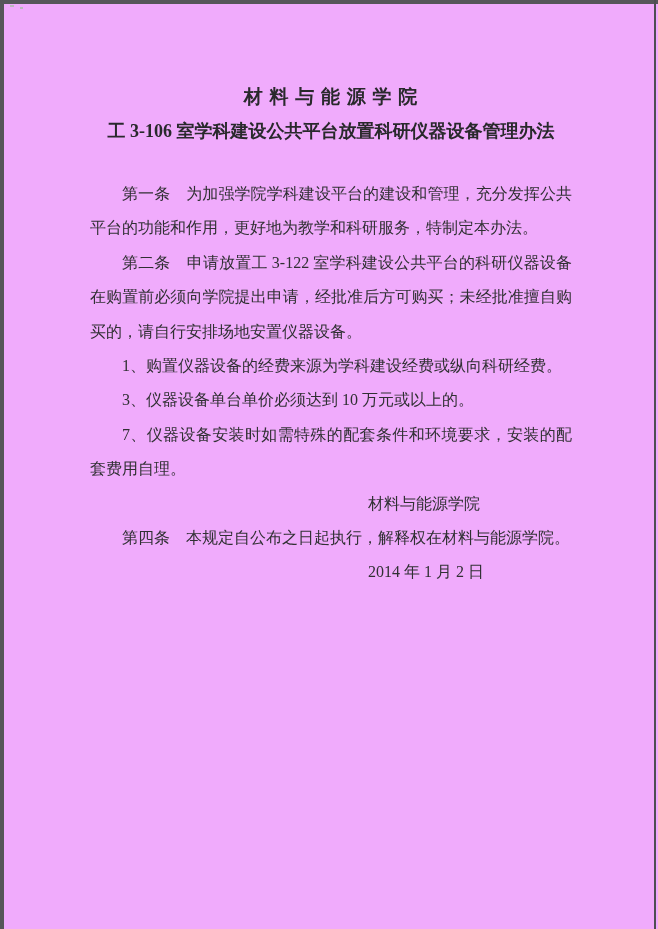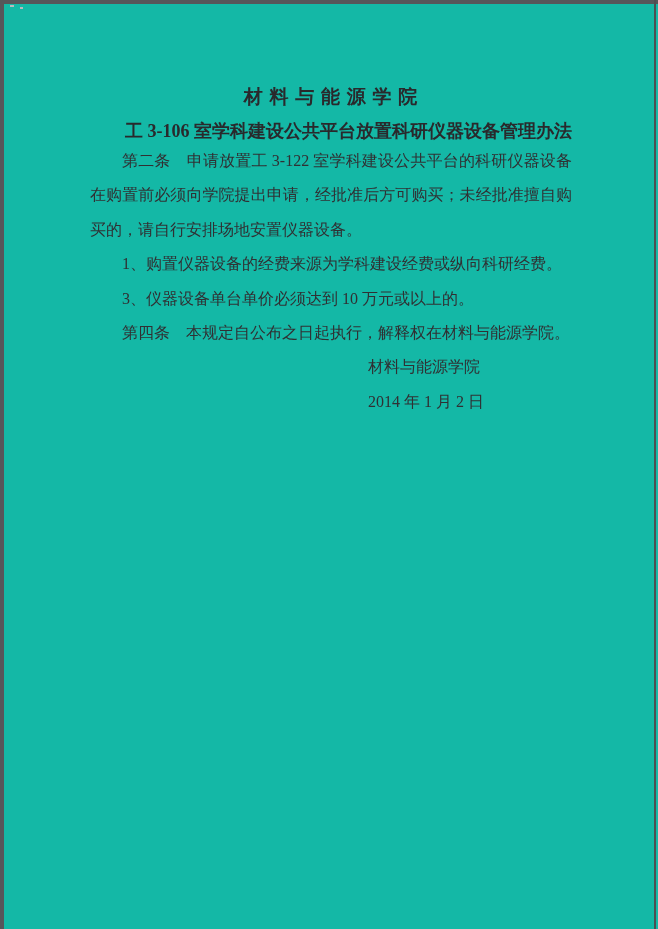--- a/index.html
+++ b/index.html
@@ -4,21 +4,21 @@
 <style>
   html, body {
     margin: 0;
     padding: 0;
     background: #ffffff;
   }
   .page {
     position: relative;
     width: 658px;
     height: 929px;
-    background: #14b8a6;
+    background: #f0abfc;
     overflow: hidden;
     font-family: "Liberation Serif", "DejaVu Serif", serif;
   }
   
   .edge-top {
     position: absolute; top: 0; left: 0;
     width: 658px; height: 4px;
     background: #56565a;
   }
   .edge-left {
@@ -49,21 +49,21 @@
     font-size: 19px;
     font-weight: bold;
     text-align: center;
     line-height: 26px;
     letter-spacing: 1px;
     color: #29292c;
   }
   .doc-subtitle {
     font-size: 18px;
     font-weight: bold;
-    text-align: right;
+    text-align: center;
     line-height: 26px;
     margin-top: 8px;
     color: #29292c;
     white-space: nowrap;
   }
   .para {
     margin: 0;
     font-size: 16px;
     line-height: 34.4px;
     text-indent: 2em;
@@ -89,22 +89,24 @@
   <div class="edge-left"></div>
   <div class="edge-right"></div>
   <div class="speck speck-1"></div>
   <div class="speck speck-2"></div>
 
   <div class="doc">
     <div class="doc-title">材 料 与 能 源 学 院</div>
 
     <div class="doc-subtitle">工 3-106 室学科建设公共平台放置科研仪器设备管理办法</div>
 
+    <p class="para first">第一条　为加强学院学科建设平台的建设和管理，充分发挥公共平台的功能和作用，更好地为教学和科研服务，特制定本办法。</p>
     <p class="para">第二条　申请放置工 3-122 室学科建设公共平台的科研仪器设备在购置前必须向学院提出申请，经批准后方可购买；未经批准擅自购买的，请自行安排场地安置仪器设备。</p>
     <p class="para">1、购置仪器设备的经费来源为学科建设经费或纵向科研经费。</p>
     <p class="para">3、仪器设备单台单价必须达到 10 万元或以上的。</p>
+    <p class="para">7、仪器设备安装时如需特殊的配套条件和环境要求，安装的配套费用自理。</p>
+    <p class="para signature">材料与能源学院</p>
+
     <p class="para">第四条　本规定自公布之日起执行，解释权在材料与能源学院。</p>
-
-    <p class="para signature">材料与能源学院</p>
     <p class="para signature">2014 年 1 月 2 日</p>
   </div>
 
 </div>
 
 </body></html>

